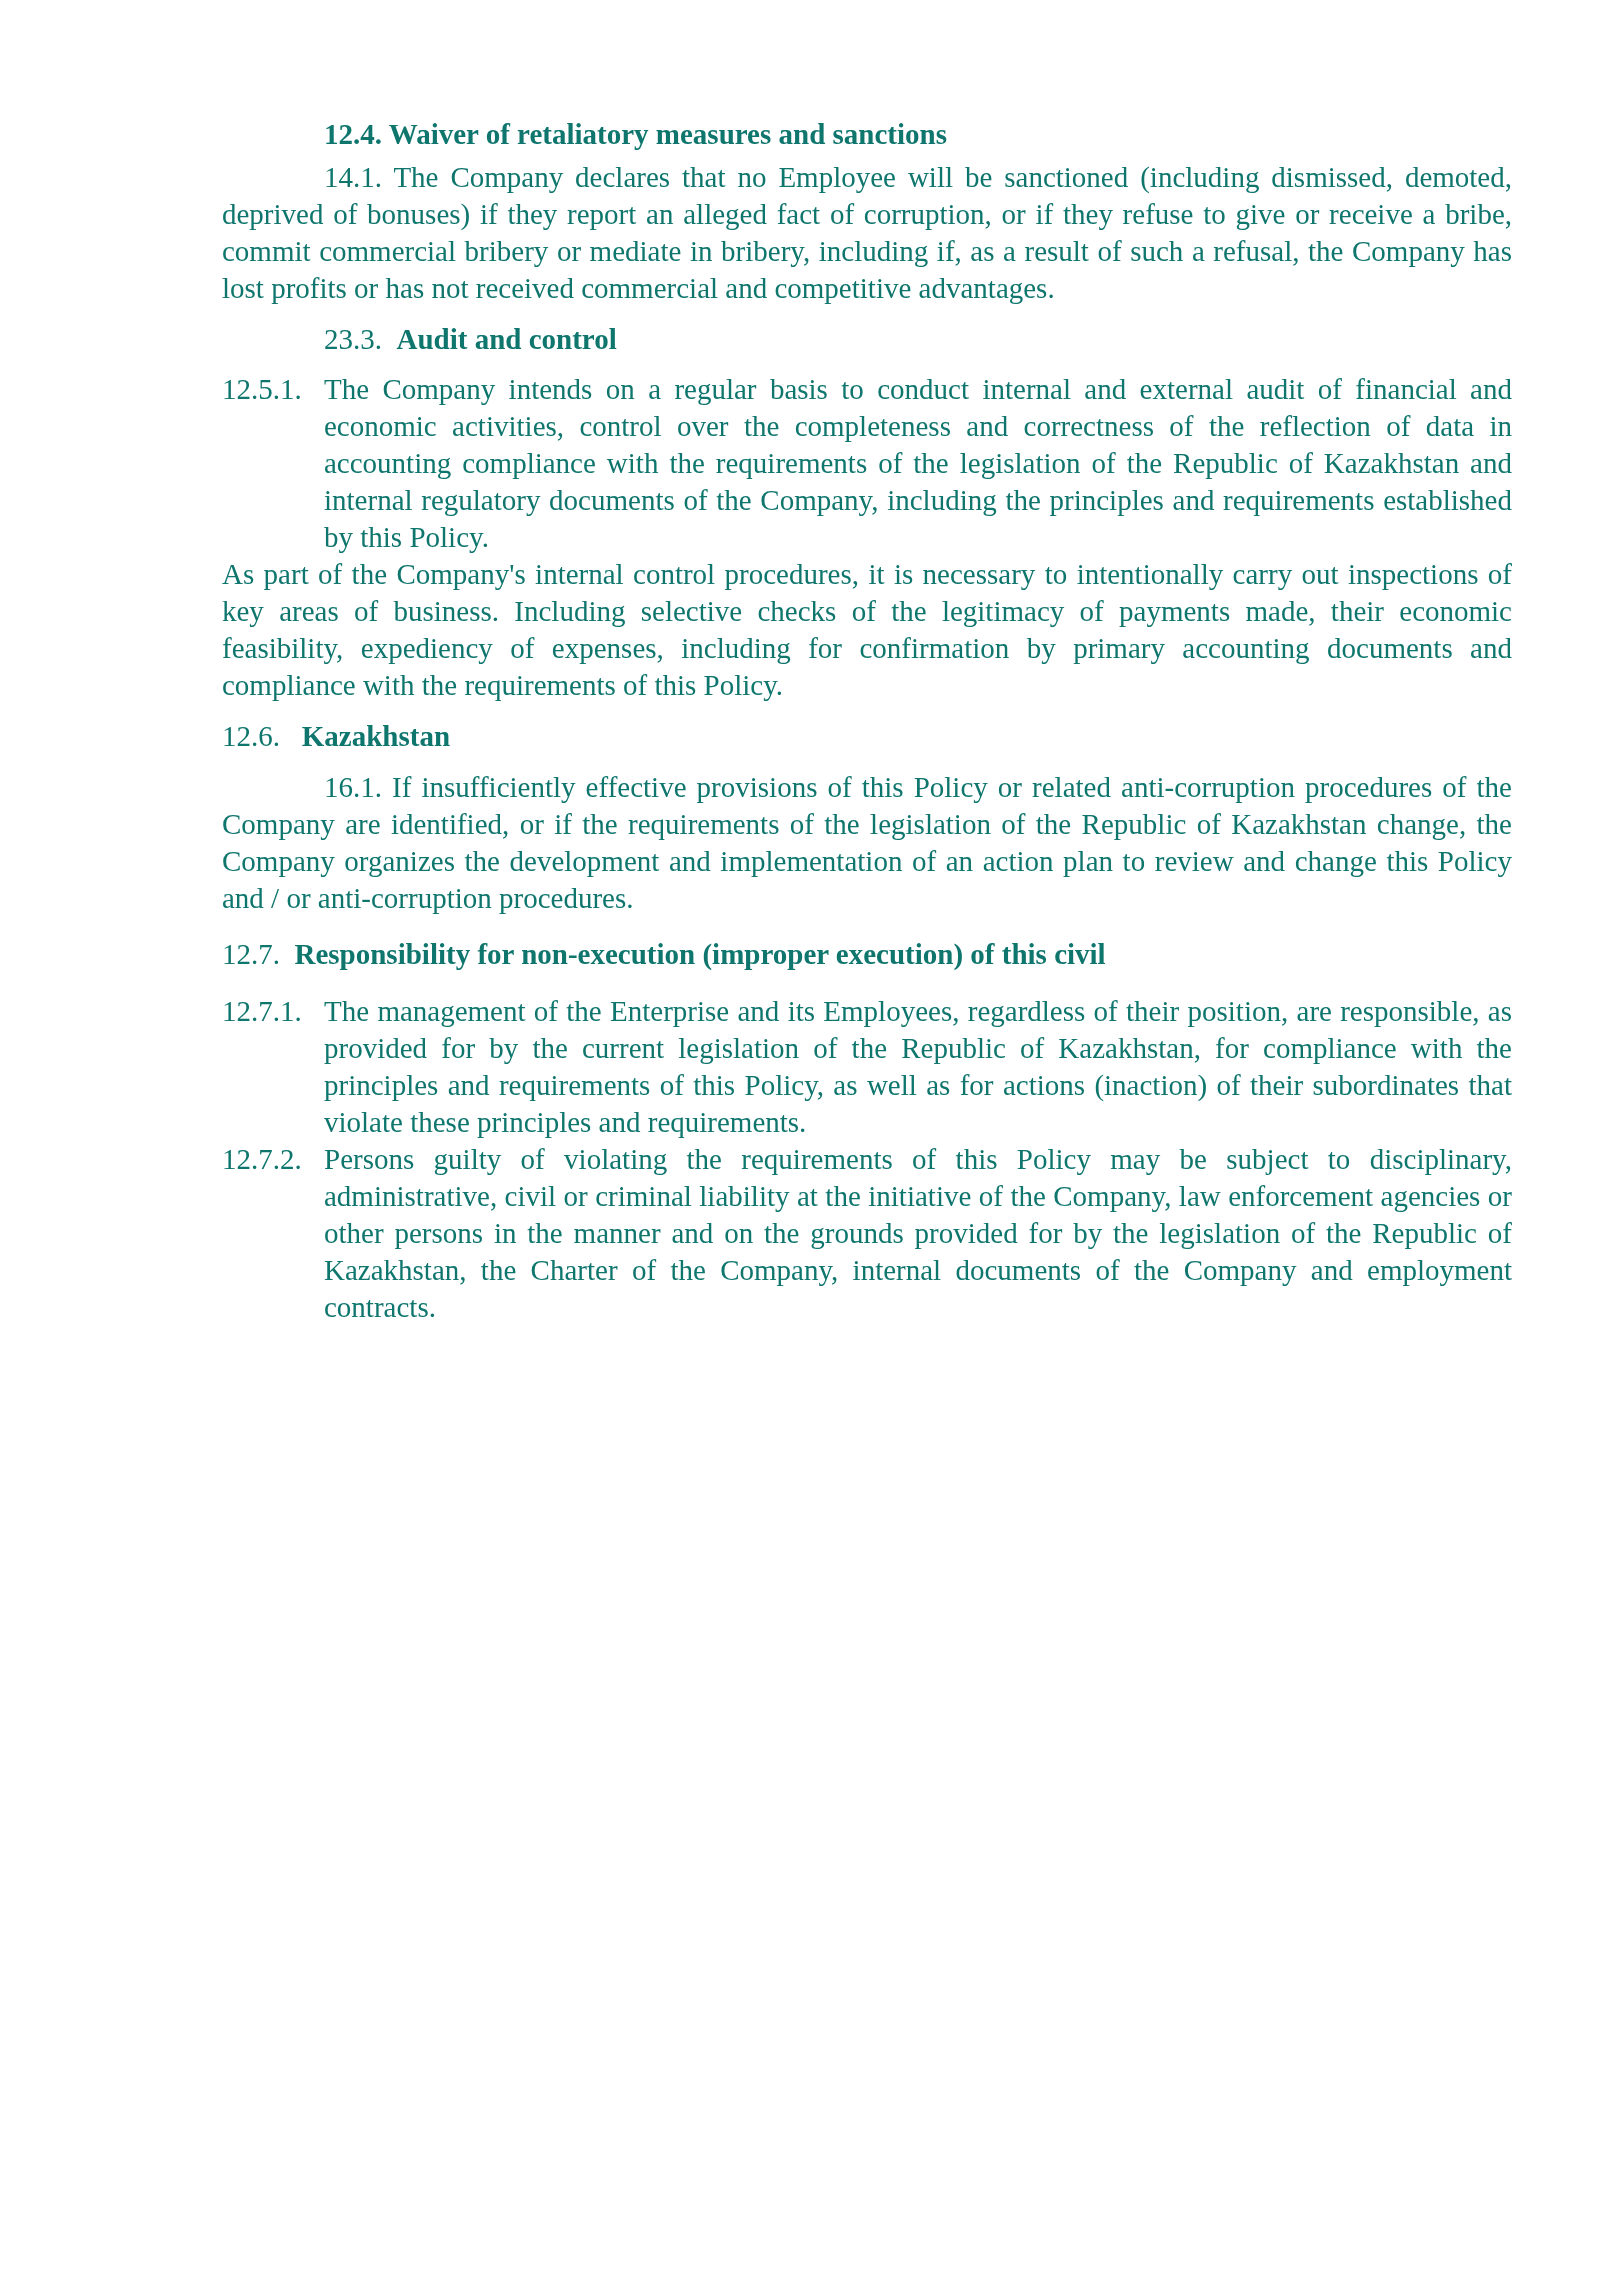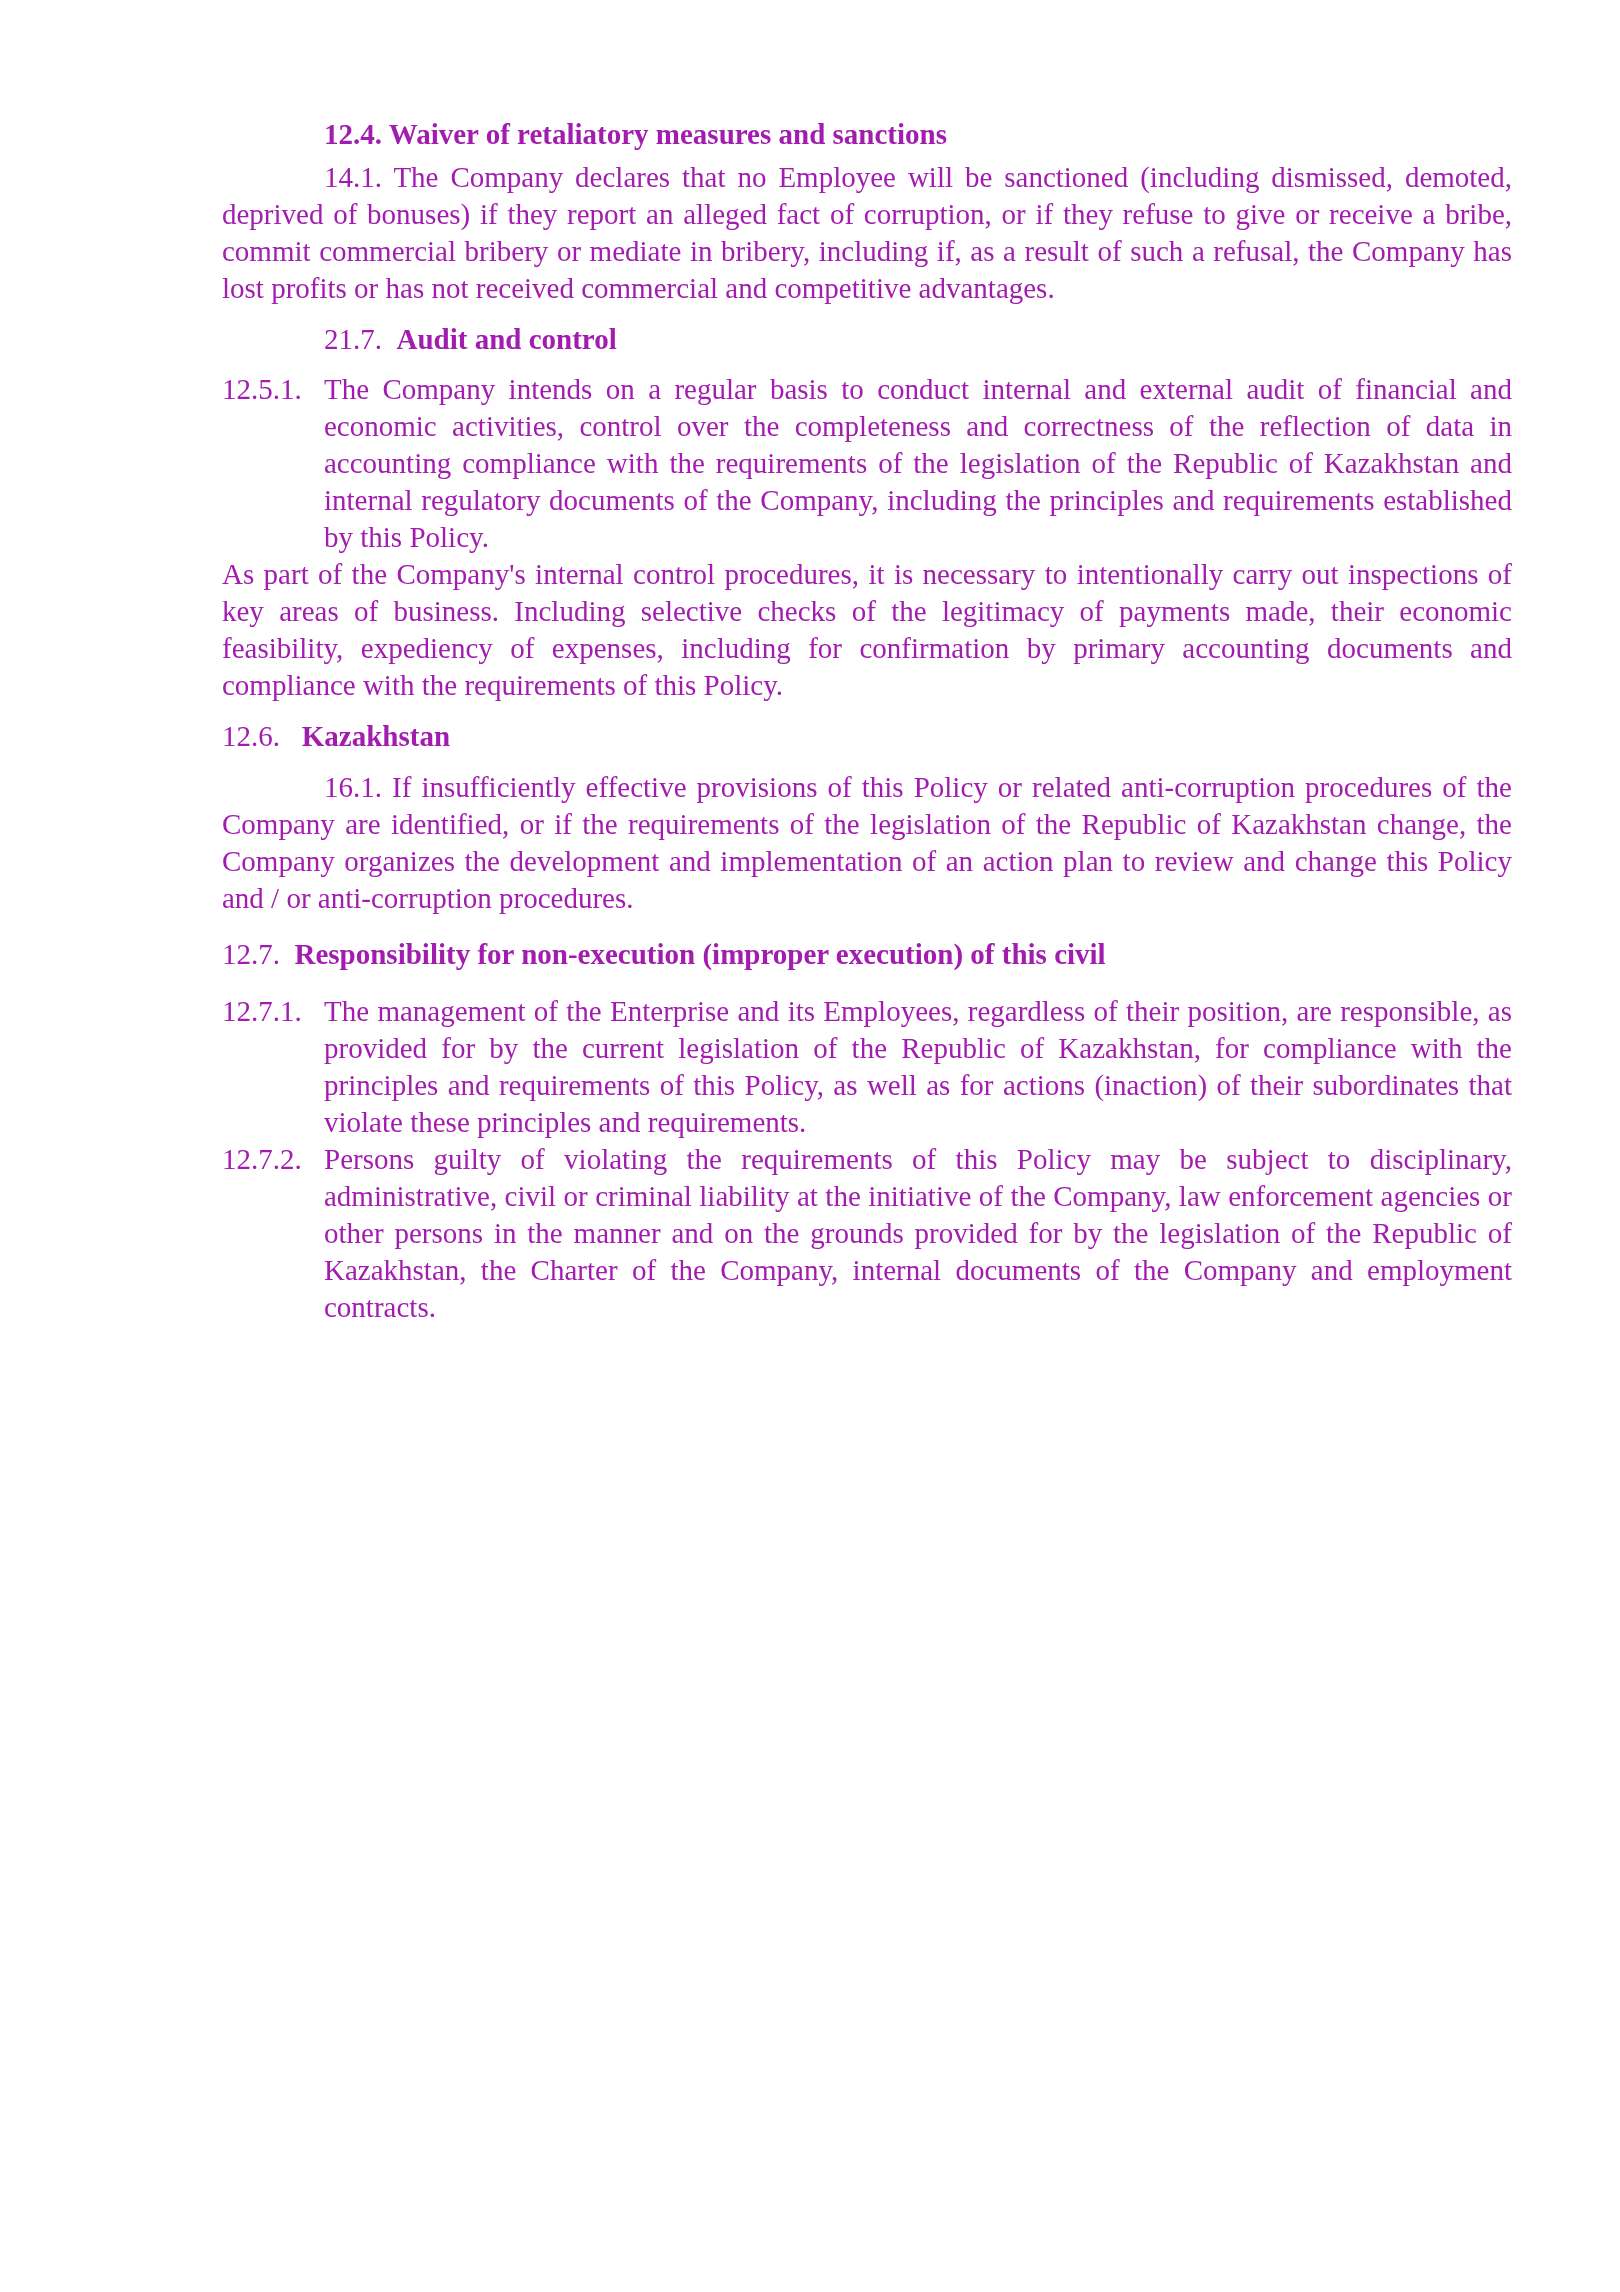--- a/index.html
+++ b/index.html
@@ -1,19 +1,19 @@
 <!DOCTYPE html>
 <html><head>
 <meta charset="utf-8">
 <style>
   html, body { margin:0; padding:0; background:#ffffff; }
   body { width:1620px; height:2293px; position:relative; overflow:hidden; }
   .page {
     position:absolute; left:222px; top:116px; width:1290px;
-    font-family:"Liberation Serif", serif; font-size:29px; line-height:37px; color:#a21caf;
+    font-family:"Liberation Serif", serif; font-size:29px; line-height:37px; color:#0f766e;
   }
   .block { margin:0; }
   .heading { font-weight:bold; }
   .indent-first { text-indent:102px; text-align:justify; }
   .heading-ind { padding-left:102px; }
   .num { font-weight:normal; }
   .hang { display:flex; text-align:justify;justify-content:space-between; }
   .hang .n { width:102px; flex:0 0 102px; }
   .hang .t { flex:1; text-align:justify; }
   .gap-s { height:5.9px; }
@@ -24,21 +24,21 @@
 <body>
 
 <div class="page">
 
   <p class="block heading heading-ind">12.4. Waiver of retaliatory measures and sanctions</p>
   <div class="gap-s"></div>
   <p class="block indent-first">14.1.  The Company declares that no Employee will be sanctioned (including dismissed, demoted, deprived of bonuses) if they report an alleged fact of corruption, or if they refuse to give or receive a bribe, commit commercial bribery or mediate in bribery, including if, as a result of such a refusal, the Company has lost profits or has not received commercial and competitive advantages.</p>
   <div class="gap-m"></div>
 
   <p class="block heading-ind">
-    <span class="num">21.7.</span>&nbsp;
+    <span class="num">23.3.</span>&nbsp;
     <span class="heading">Audit and control</span>
   </p>
   <div class="gap-m"></div>
   <div class="hang">
     <span class="n">12.5.1.</span>
     <span class="t">The Company intends on a regular basis to conduct internal and external audit of financial and economic activities, control over the completeness and correctness of the reflection of data in accounting compliance with the requirements of the legislation of the Republic of Kazakhstan and internal regulatory documents of the Company, including the principles and requirements established by this Policy.</span>
   </div>
   <div class="hang">
     <span class="t">As part of the Company's internal control procedures, it is necessary to intentionally carry out inspections of key areas of business. Including selective checks of the legitimacy of payments made, their economic feasibility, expediency of expenses, including for confirmation by primary accounting documents and compliance with the requirements of this Policy.</span>
   </div>

